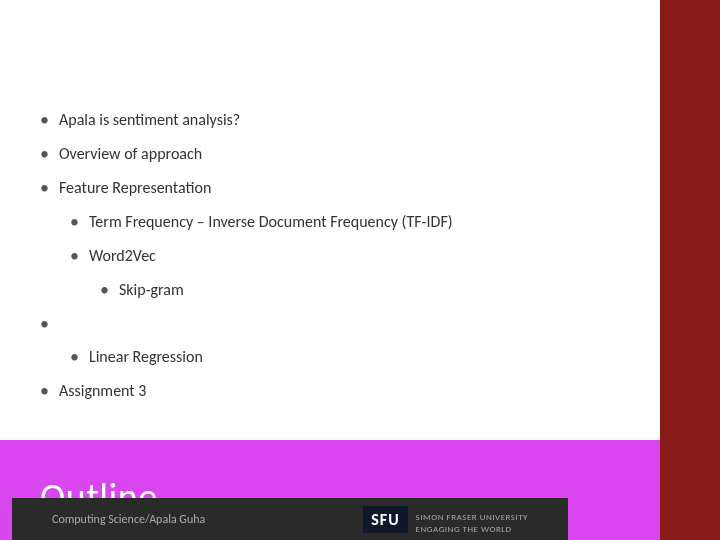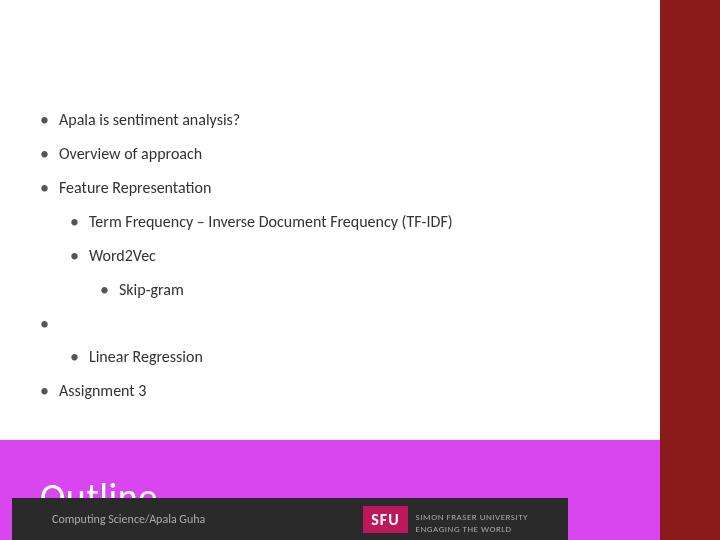--- a/index.html
+++ b/index.html
@@ -106,21 +106,21 @@
       font-size: 12px;
     }
 
     .sfu-logo {
       display: flex;
       align-items: center;
       gap: 8px;
     }
 
     .sfu-box {
-      background: #be185d;
+      background: #0f172a;
       color: white;
       font-size: 16px;
       font-weight: bold;
       padding: 4px 8px;
       letter-spacing: 1px;
     }
 
     .sfu-tagline {
       color: #aaa;
       font-size: 9px;

